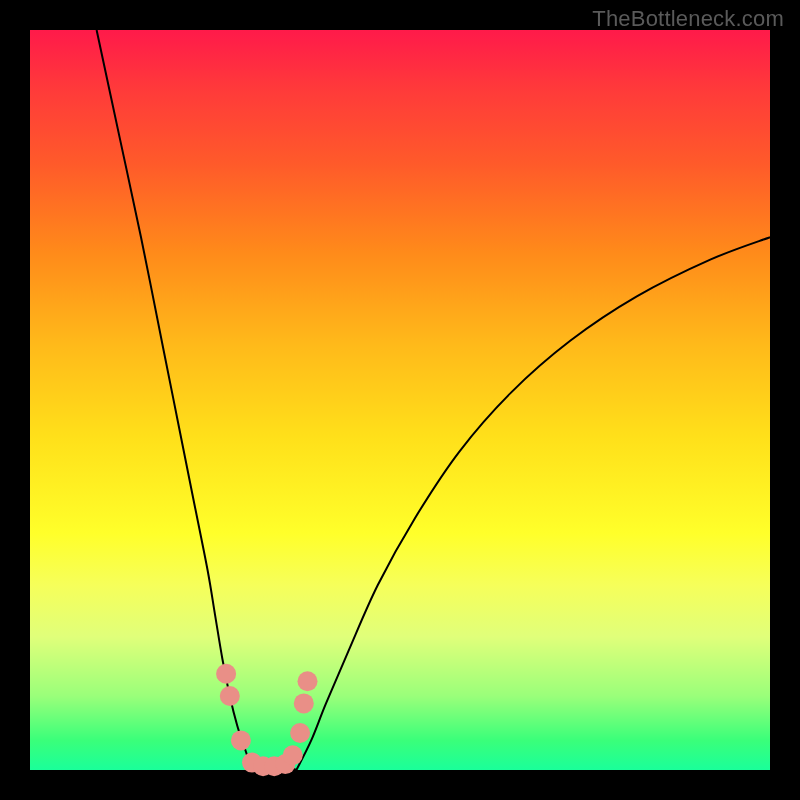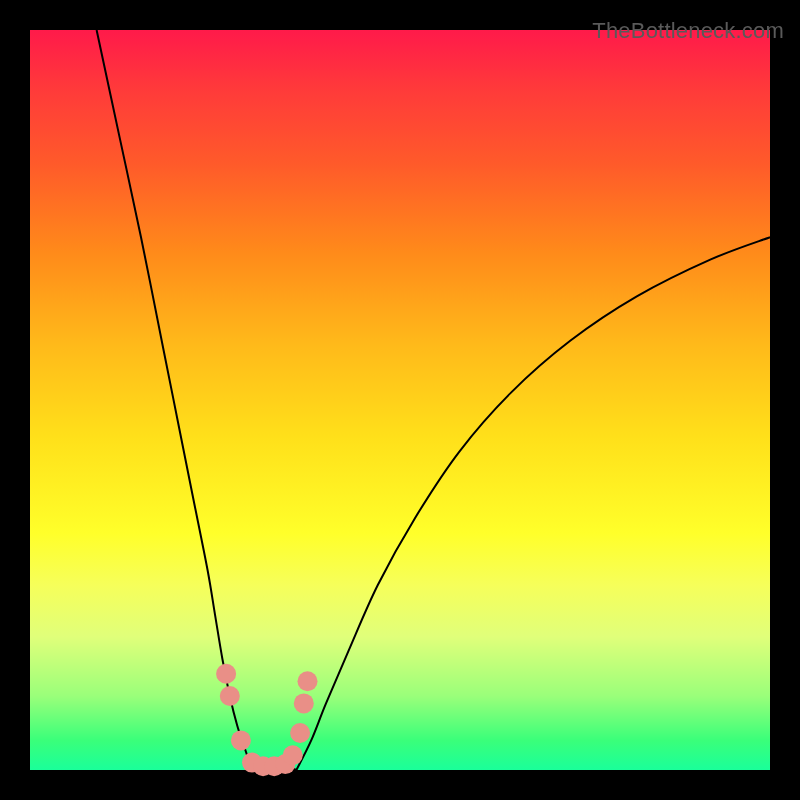--- a/index.html
+++ b/index.html
@@ -27,21 +27,20 @@
     );
   }
   .watermark {
     position: absolute;
     top: 6px;
     right: 16px;
     color: #5a5a5a;
     font-size: 22px;
     font-weight: 500;
     letter-spacing: 0.2px;
-    margin-top: 12px;
   }
   svg.curves {
     position: absolute;
     top: 30px;
     left: 30px;
     width: 740px;
     height: 740px;
     overflow: visible;
   }
 </style>

